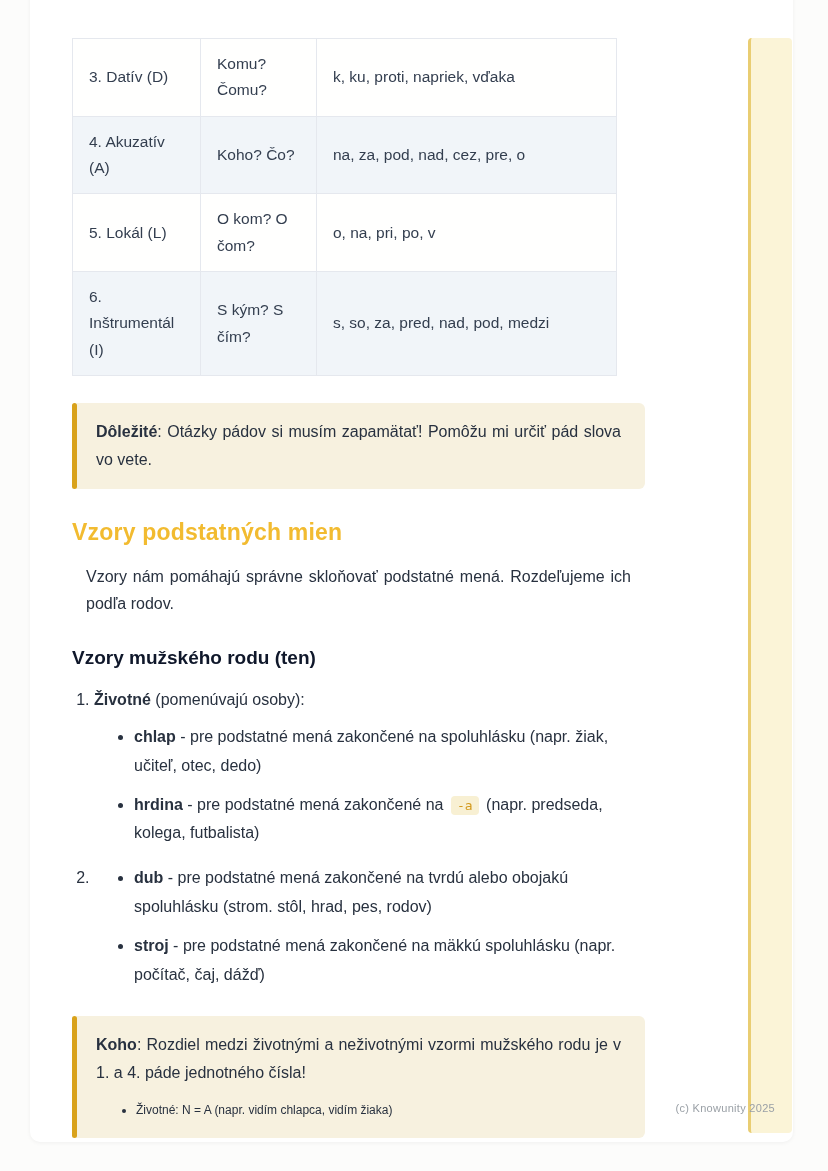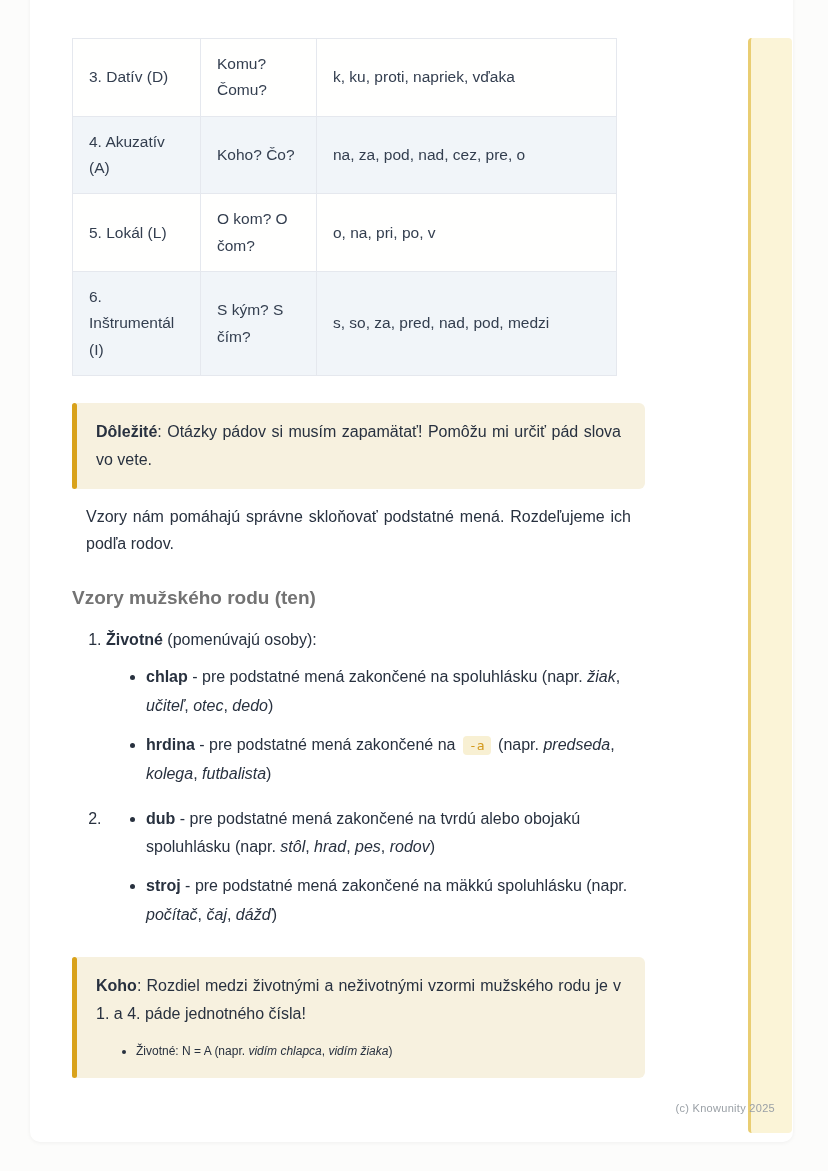--- a/index.html
+++ b/index.html
@@ -30,33 +30,33 @@
     padding:15px 24px;margin:27px 0 13px 0;
   }
   .callout::before{
     content:"";position:absolute;left:0;top:0;bottom:0;width:5px;
     background:#d9a21b;border-radius:4px;
   }
   .callout p{margin:0;font-size:16px;line-height:1.75}
   .just{text-align:justify}
 
   h2{margin:30px 0 16px;font-size:23px;line-height:1.2;color:#f2bb30;letter-spacing:.2px}
-  h3{margin:30px 0 16px;font-size:19px;line-height:1.2;color:#737373}
+  h3{margin:30px 0 16px;font-size:19px;line-height:1.2;color:#0f172a}
   p.intro{margin:14px;font-size:16px;line-height:1.7}
 
-  ol{margin:12px;padding-left:22px;font-size:16px;line-height:1.7}
+  ol{margin:0;padding-left:22px;font-size:16px;line-height:1.7}
   ol>li{margin-bottom:6px}
   ol ul{margin:8px 0 16px;padding-left:40px;list-style:disc}
   ol ul li{margin:10px 0;line-height:1.8}
 
   .co-list{margin:6px 0 0;padding-left:40px;font-size:12px;list-style:disc}
   .co-list li{margin:13px 0 2px;line-height:1.7}
 
   .b{font-weight:bold}
-  .i{font-style:italic}
+  .i{}
   .code{
     font-family:"DejaVu Sans Mono",monospace;font-size:13px;
     background:#f8f0d3;color:#d39a1e;padding:2px 6px;border-radius:4px;margin:0 3px;
     white-space:nowrap;
   }
   .watermark{
     position:absolute;right:18px;bottom:28px;font-size:11px;color:#9aa0a6;z-index:2;
     letter-spacing:.3px;
   }
 </style>
@@ -90,36 +90,37 @@
           <td class="c2">S kým? S čím?</td>
           <td class="c3">s, so, za, pred, nad, pod, medzi</td>
         </tr>
       </tbody>
     </table>
 
     <div class="callout">
       <p class="just"><span class="b">Dôležité</span><span>: Otázky pádov si musím zapamätať! Pomôžu mi určiť pád slova vo vete.</span></p>
     </div>
 
+    <h2>Vzory podstatných mien</h2>
 
     <p class="intro just">Vzory nám pomáhajú správne skloňovať podstatné mená. Rozdeľujeme ich podľa rodov.</p>
 
     <h3>Vzory mužského rodu (ten)</h3>
 
     <ol>
       <li>
         <span><span class="b">Životné</span><span> (pomenúvajú osoby):</span></span>
         <ul>
           <li><span class="b">chlap</span><span> - pre podstatné mená zakončené na spoluhlásku (napr. </span><span class="i">žiak</span><span>, </span><span class="i">učiteľ</span><span>, </span><span class="i">otec</span><span>, </span><span class="i">dedo</span><span>)</span></li>
           <li><span class="b">hrdina</span><span> - pre podstatné mená zakončené na </span><span class="code">-a</span><span> (napr. </span><span class="i">predseda</span><span>, </span><span class="i">kolega</span><span>, </span><span class="i">futbalista</span><span>)</span></li>
         </ul>
       </li>
       <li>
         <ul>
-          <li><span class="b">dub</span><span> - pre podstatné mená zakončené na tvrdú alebo obojakú spoluhlásku (napr. </span><span class="i">stôl</span><span>, </span><span class="i">hrad</span><span>, </span><span class="i">pes</span><span>, </span><span class="i">rodov</span><span>)</span></li>
+          <li><span class="b">dub</span><span> - pre podstatné mená zakončené na tvrdú alebo obojakú spoluhlásku (strom. </span><span class="i">stôl</span><span>, </span><span class="i">hrad</span><span>, </span><span class="i">pes</span><span>, </span><span class="i">rodov</span><span>)</span></li>
           <li><span class="b">stroj</span><span> - pre podstatné mená zakončené na mäkkú spoluhlásku (napr. </span><span class="i">počítač</span><span>, </span><span class="i">čaj</span><span>, </span><span class="i">dážď</span><span>)</span></li>
         </ul>
       </li>
     </ol>
 
     <div class="callout">
       <p class="just"><span class="b">Koho</span><span>: Rozdiel medzi životnými a neživotnými vzormi mužského rodu je v 1. a 4. páde jednotného čísla!</span></p>
       <ul class="co-list">
         <li><span>Životné: N = A (napr. </span><span class="i">vidím chlapca</span><span>, </span><span class="i">vidím žiaka</span><span>)</span></li>
 

